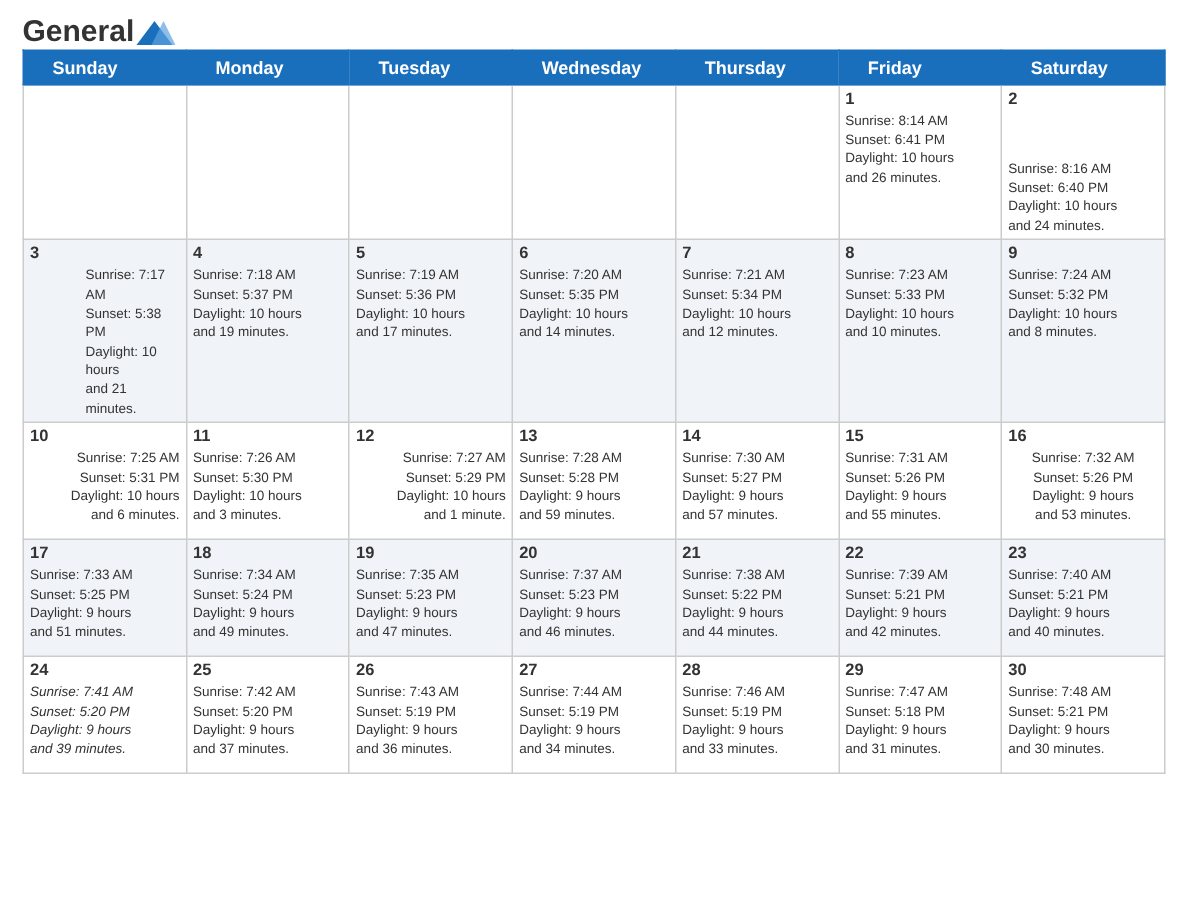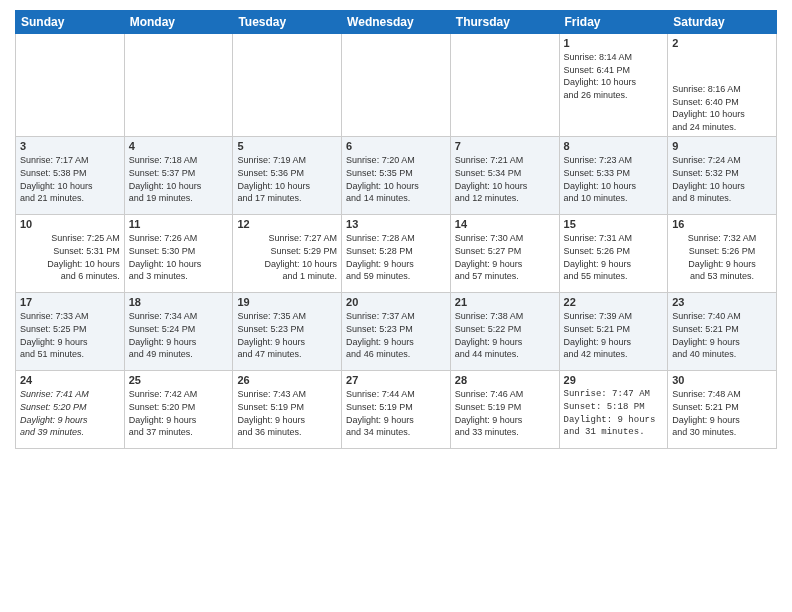--- a/index.html
+++ b/index.html
@@ -41,21 +41,21 @@
     table {
       width: 100%;
       border-collapse: collapse;
       table-layout: fixed;
     }
     thead tr th {
       background: #1a6fbd;
       color: #fff;
       font-size: 12px;
       font-weight: bold;
-      padding: 4px 5px;
+      padding: 4px 19px;
       text-align: left;
       border: 1px solid #1a6fbd;
       margin-left: 11px;
     }
     tbody tr td {
       border: 1px solid #ccc;
       vertical-align: top;
       padding: 3px 4px;
       font-size: 9.5px;
       color: #333;
@@ -78,20 +78,36 @@
       color: #333;
     }
     .empty-cell {
       background: #fff !important;
     }
   </style>
 </head>
 <body>
 
 <div class="container">
+  <div class="header-row">
+    <div class="logo">
+      <div style="display:flex; align-items:center;">
+        <span style="font-size:20px; font-weight:bold; color:#333;">General</span>
+        <svg width="28" height="20" viewBox="0 0 28 20">
+          <polygon points="14,2 26,18 2,18" fill="#1a6fbd"></polygon>
+          <polygon points="20,2 28,18 12,18" fill="#5ba3e0" opacity="0.7"></polygon>
+        </svg>
+      </div>
+      <span style="font-size:20px; font-weight:bold; color:#1a6fbd; margin-top:-4px;"></span>
+    </div>
+    <div class="title-block">
+      <div class="month-title"></div>
+      <div class="location-title"></div>
+    </div>
+  </div>
 
   <table>
     <thead>
       <tr id="thead-row">
           <th>Sunday</th>
           <th>Monday</th>
           <th>Tuesday</th>
           <th>Wednesday</th>
           <th>Thursday</th>
           <th>Friday</th>
@@ -116,21 +132,21 @@
             <div class="day-num">2</div>
             <div class="day-info" style="white-space: pre-line; margin-top: 34px;">Sunrise: 8:16 AM
 Sunset: 6:40 PM
 Daylight: 10 hours
 and 24 minutes.</div>
           </td>
         </tr>
         <tr>
           <td>
             <div class="day-num">3</div>
-            <div class="day-info" style="white-space: pre-line;">Sunrise: 7:17 AM
+            <div class="day-info" style="white-space: pre-line; margin-left: 37px;">Sunrise: 7:17 AM
 Sunset: 5:38 PM
 Daylight: 10 hours
 and 21 minutes.</div>
           </td>
           <td>
             <div class="day-num">4</div>
             <div class="day-info" style="white-space: pre-line;">Sunrise: 7:18 AM
 Sunset: 5:37 PM
 Daylight: 10 hours
 and 19 minutes.</div>
@@ -304,21 +320,21 @@
           </td>
           <td>
             <div class="day-num">28</div>
             <div class="day-info" style="white-space: pre-line;">Sunrise: 7:46 AM
 Sunset: 5:19 PM
 Daylight: 9 hours
 and 33 minutes.</div>
           </td>
           <td>
             <div class="day-num">29</div>
-            <div class="day-info" style="white-space: pre-line; font-family: Liberation Mono, monospace;">Sunrise: 7:47 AM
+            <div class="day-info" style="white-space: pre-line;">Sunrise: 7:47 AM
 Sunset: 5:18 PM
 Daylight: 9 hours
 and 31 minutes.</div>
           </td>
           <td>
             <div class="day-num">30</div>
             <div class="day-info" style="white-space: pre-line;">Sunrise: 7:48 AM
 Sunset: 5:21 PM
 Daylight: 9 hours
 and 30 minutes.</div>

